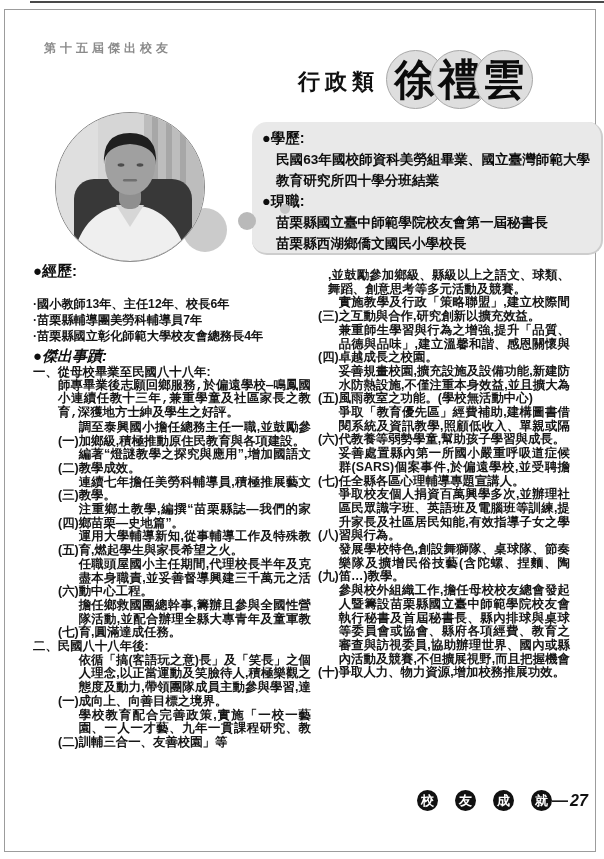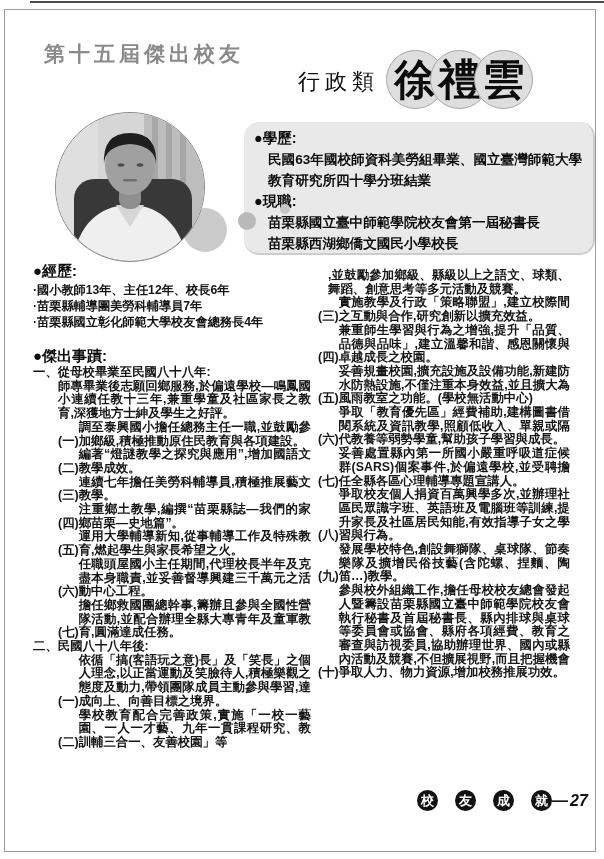--- a/index.html
+++ b/index.html
@@ -2,58 +2,58 @@
 <html><head>
 <meta charset="utf-8">
 <style>
   html,body{margin:0;padding:0;background:#ffffff;}
   .page{position:relative;width:604px;height:859px;background:#ffffff;overflow:hidden;
         font-family:"Liberation Sans",sans-serif;color:#141414;}
   .frame{position:absolute;left:4px;top:9px;right:8px;bottom:7px;border:1px solid #9c9c9c;}
   .top-rule{position:absolute;left:30px;top:1px;right:0;height:2px;background:#4a4a4a;}
 
   .series-title{position:absolute;left:44px;top:40px;font-family:"Liberation Serif",serif;
-        font-size:21px;font-weight:700;color:#8a8a8a;letter-spacing:4px;white-space:nowrap;}
-  .category{position:absolute;left:298px;top:67px;font-size:22px;font-weight:400;
+        font-size:12px;font-weight:700;color:#8a8a8a;letter-spacing:4px;white-space:nowrap;}
+  .category{position:absolute;left:298px;top:67px;font-size:22px;font-weight:700;
         letter-spacing:5px;color:#101010;white-space:nowrap;}
   .name-circles{position:absolute;left:386px;top:50px;display:flex;}
   .name-circle{width:57px;height:57px;border-radius:50%;background:#dedede;border:1px solid #a8a8a8;
         display:flex;align-items:center;justify-content:center;margin-left:-15px;
         font-family:"Liberation Serif",serif;font-size:42px;font-weight:900;color:#0c0c0c;}
   .name-circle:first-child{margin-left:0;}
 
-  .profile-panel{position:absolute;left:244px;top:122px;width:349px;height:131px;
+  .profile-panel{position:absolute;left:252px;top:122px;width:349px;height:131px;
         background:#e9e9e9;border-radius:15px;border-right:2px solid #cdcdcd;border-bottom:2px solid #cdcdcd;}
   .profile-inner{padding:6px 10px 0 10px;}
   .profile-label{font-size:14.5px;font-weight:800;line-height:21px;color:#0e0e0e;}
   .profile-line{font-size:13.6px;font-weight:800;line-height:21px;padding-left:14px;color:#0e0e0e;}
 
   .dot{position:absolute;border-radius:50%;}
   .dot-large{left:183px;top:208px;width:44px;height:44px;background:#cbcbcb;}
   .dot-medium{left:238px;top:212px;width:18px;height:18px;background:#b9b9b9;}
   .dot-small{left:280px;top:204px;width:10px;height:10px;background:#c6c6c6;}
 
   .photo{position:absolute;left:55px;top:112px;width:148px;height:148px;border-radius:50%;
         overflow:hidden;border:1px solid #8a8a8a;background:#d6d6d6;}
 
   .section{position:absolute;}
   .section-label{font-size:15px;font-weight:800;color:#0e0e0e;white-space:nowrap;}
   .exp-block{left:33px;top:262px;width:280px;}
-  .exp-items{margin-top:2px;}
+  .exp-items{margin-top:16px;}
   .exp-item{font-size:12.2px;font-weight:700;line-height:15.8px;white-space:nowrap;}
-  .ach-label{left:33px;top:347px;}
+  .ach-label{left:33px;top:347px;font-style:italic;}
 
   .col{position:absolute;font-size:12.4px;line-height:13.7px;font-weight:700;color:#161616;
         text-align:justify;}
   .col-left{left:33px;top:366px;width:278px;}
   .col-right{left:318px;top:269px;width:252px;}
   .para{display:flex;align-items:flex-end;}
   .para .plabel{white-space:pre;flex:0 0 auto;}
   .para .ptext{flex:1 1 auto;}
-  .p-body{padding-left:25px;}
+  .p-body{padding-left:25px;font-family:Liberation Mono, monospace;}
   .p-item-l{padding-left:25px;}
   .p-cont{padding-left:10px;}
 
   .footer{position:absolute;left:417px;top:790px;display:flex;align-items:center;}
   .badge{width:21px;height:21px;border-radius:50%;background:#111;color:#fff;margin-right:17px;
         display:flex;align-items:center;justify-content:center;font-size:13px;font-weight:800;}
   .badge:nth-child(4){margin-right:0;}
   .footer-dash{font-size:16px;font-weight:700;color:#1a1a1a;line-height:21px;}
   .footer-page{font-family:Liberation Sans, sans-serif;font-style:italic;font-weight:700;
         font-size:16px;color:#111;margin-left:2px;line-height:21px;}

